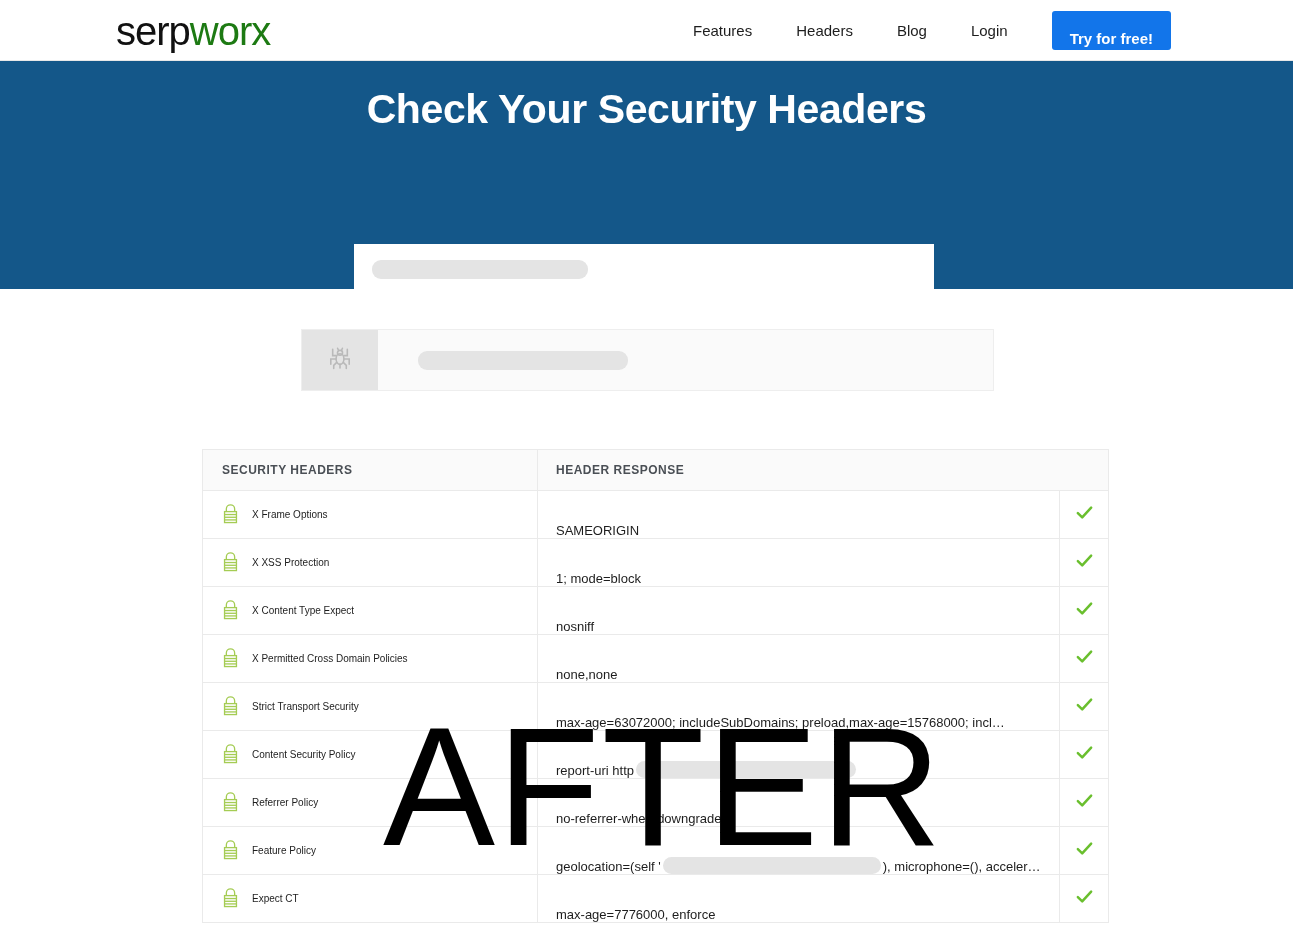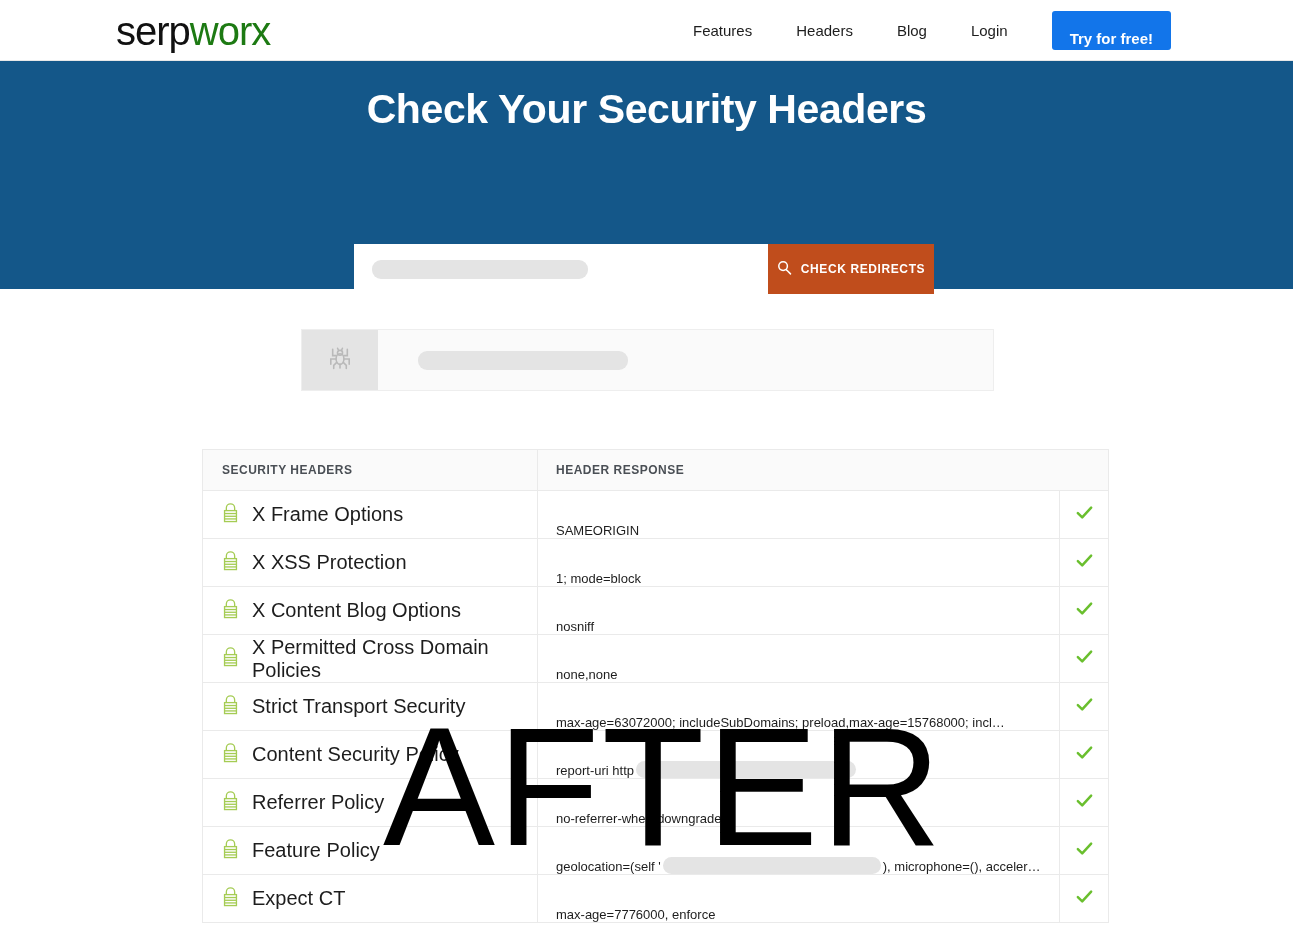--- a/index.html
+++ b/index.html
@@ -209,21 +209,21 @@
     height: 48px;
     border-bottom: 1px solid #eaeaea;
   }
   .td-name {
     width: 335px;
     display: flex;
     align-items: center;
     padding-left: 19px;
     gap: 13px;
     border-right: 1px solid #eaeaea;
-    font-size: 20px;
+    font-size: 10px;
     color: #1d1d1d;
   }
   .td-resp {
     flex: 1;
     display: flex;
     align-items: flex-end;
     padding-left: 18px;
     padding-right: 10px;
     font-size: 13px;
     color: #1d1d1d;
@@ -275,29 +275,20 @@
   </div>
 </div>
 
 <div class="hero">
   <div class="hero-title">Check Your Security Headers</div>
 
   <div class="searchbar">
     <div class="search-input-wrap">
       <div class="redacted search-redact"></div>
     </div>
-    <button class="search-btn">
-      <span>
-        <svg width="15" height="15" viewBox="0 0 16 16" fill="none" stroke="#ffffff" stroke-width="1.6">
-          <circle cx="6.5" cy="6.5" r="4.6"></circle>
-          <line x1="10" y1="10.4" x2="14.4" y2="14.8" stroke-linecap="round"></line>
-        </svg>
-      </span>
-      <span class="label">CHECK REDIRECTS</span>
-    </button>
   </div>
 </div>
 
 <div class="result-section">
   <div class="result-bar">
     <div class="spider-cell">
       <span>
         <svg width="30" height="30" viewBox="0 0 32 32" fill="none" stroke="#b9b9b9" stroke-width="1.7" stroke-linecap="round">
           <ellipse cx="16" cy="17" rx="4.2" ry="5.6"></ellipse>
           <circle cx="16" cy="10.4" r="2.7"></circle>
@@ -366,21 +357,21 @@
       </div>
       <div class="trow">
         <div class="td-name">
           <span><svg width="17" height="21" viewBox="0 0 18 22" fill="none" stroke="#a5cc54" stroke-width="1.4">
               <path d="M4.6 9V6.2a4.4 4.4 0 0 1 8.8 0V9"></path>
               <rect x="2.7" y="9" width="12.6" height="11.6"></rect>
               <line x1="2.7" y1="12.1" x2="15.3" y2="12.1"></line>
               <line x1="2.7" y1="15" x2="15.3" y2="15"></line>
               <line x1="2.7" y1="17.8" x2="15.3" y2="17.8"></line>
             </svg></span>
-          <span>X Content Blog Options</span>
+          <span>X Content Type Expect</span>
         </div>
         <div class="td-resp">
           <span>nosniff</span>
         </div>
         <div class="td-status">
           <span><svg width="19" height="19" viewBox="0 0 20 20" fill="none" stroke="#6abf2e" stroke-width="2.6" stroke-linecap="round" stroke-linejoin="round">
               <polyline points="3,10.6 7.6,15.2 17,4.8"></polyline>
             </svg></span>
         </div>
       </div>

